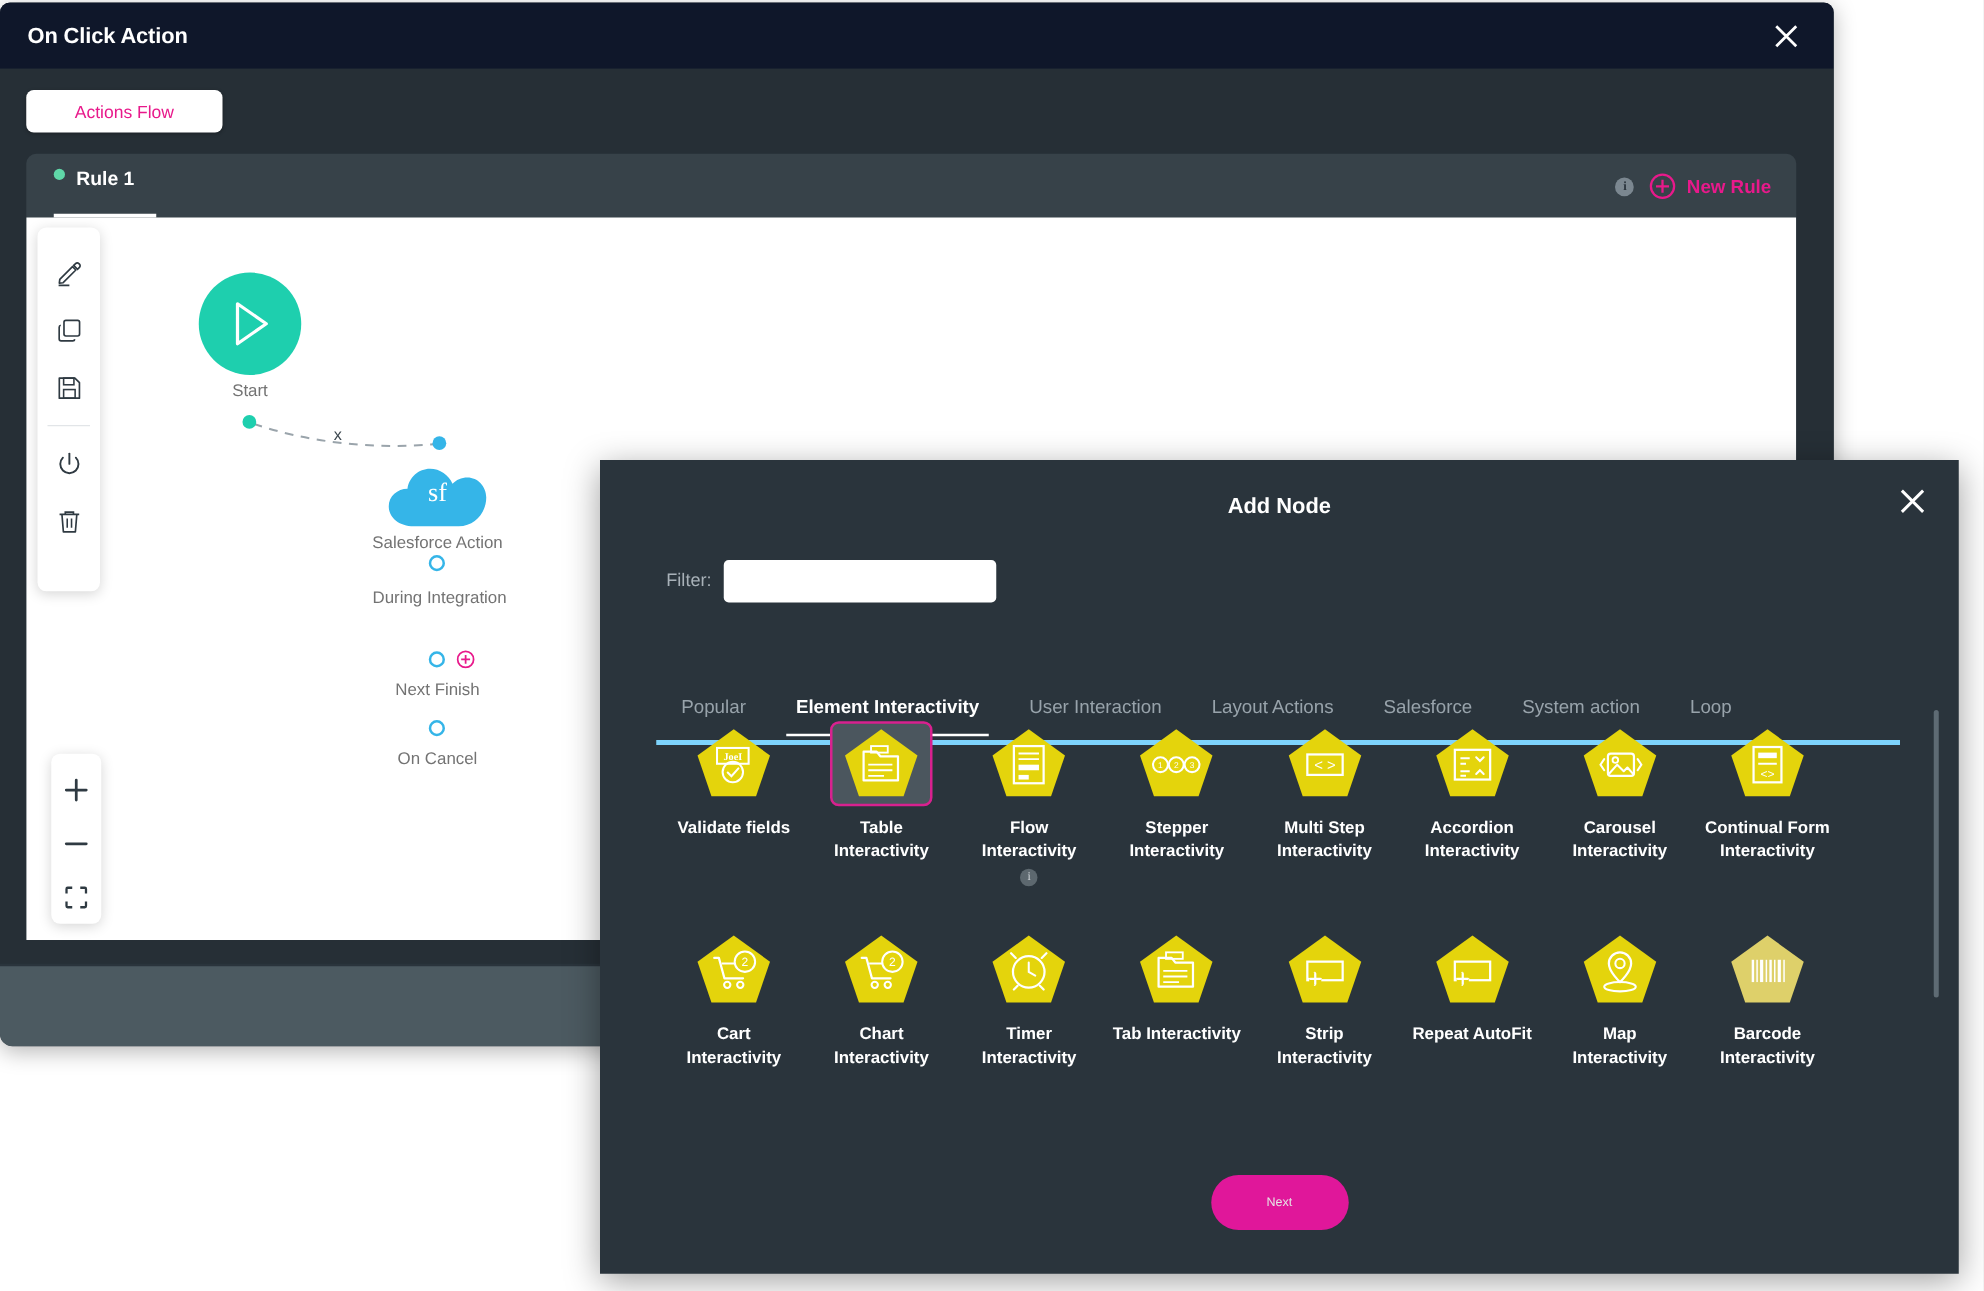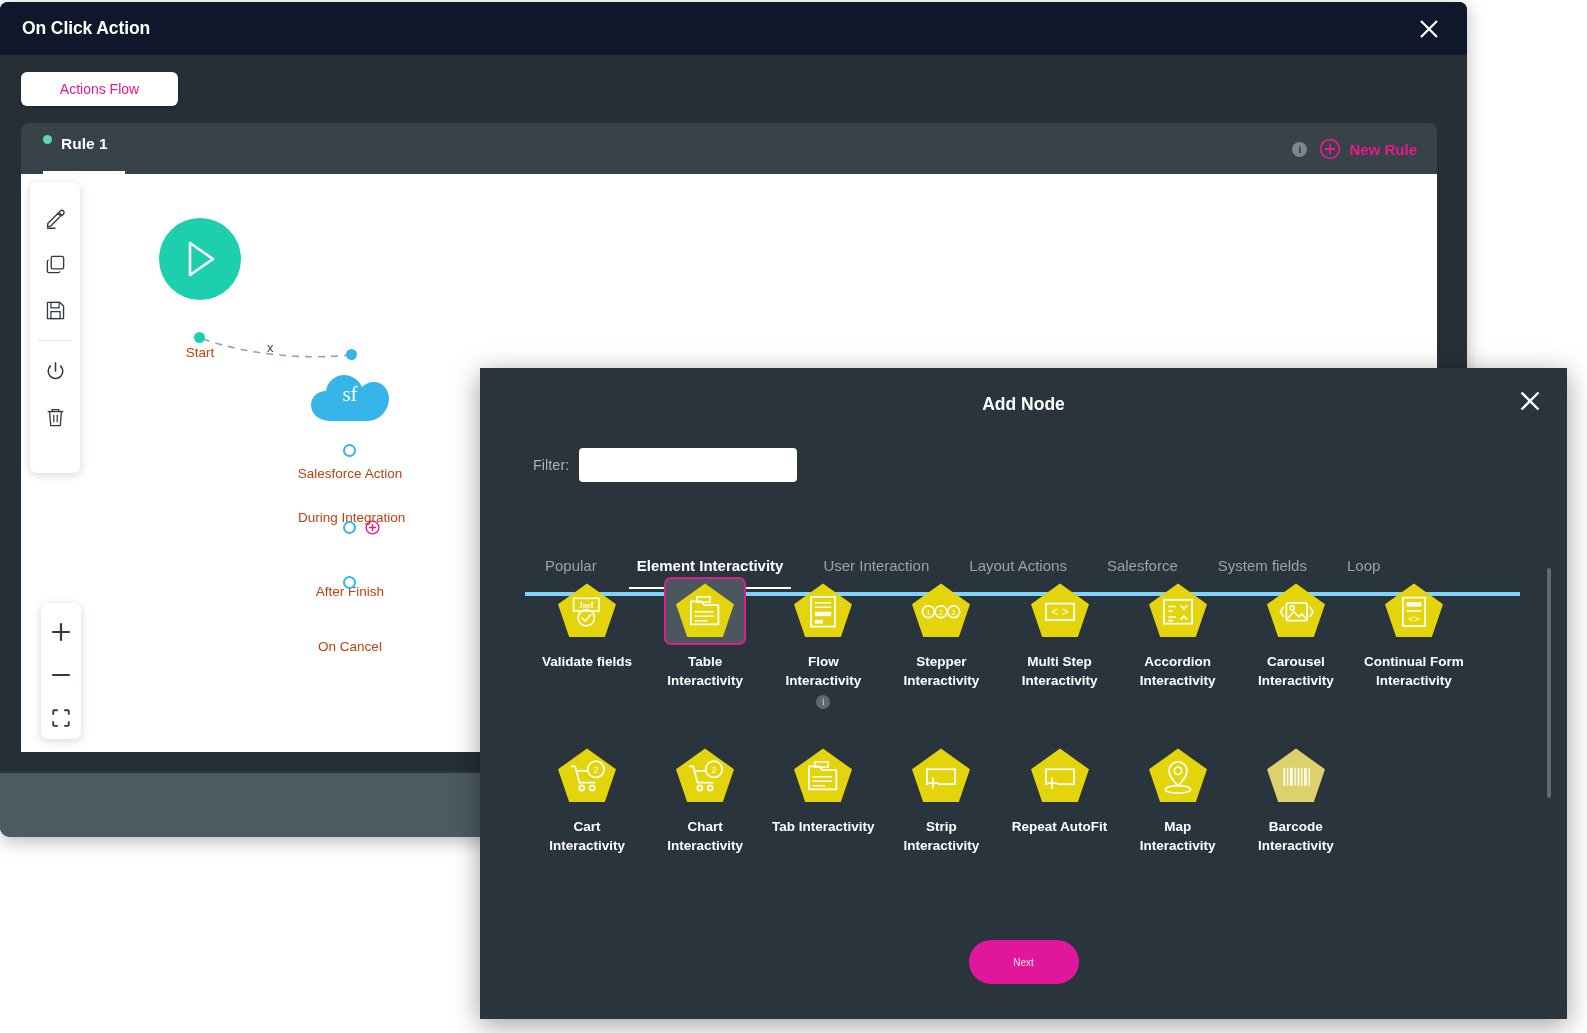--- a/index.html
+++ b/index.html
@@ -149,22 +149,22 @@
 
   
   .node-start {
     position: absolute; left: 138px; top: 44px;
     width: 82px; height: 82px; border-radius: 50%;
     background: #1ecfae;
     display: flex; align-items: center; justify-content: center;
   }
   .node-label {
     position: absolute;
-    color: #c2410c; font-size: 13.5px;
-    text-align: center; white-space: nowrap; margin-top: 40px;
+    color: #737373; font-size: 13.5px;
+    text-align: center; white-space: nowrap;
   }
   .label-start { left: 138px; top: 131px; width: 82px; }
 
   .port-dot {
     position: absolute; width: 11px; height: 11px; border-radius: 50%;
   }
   .port-green { background: #1ecfae; left: 173px; top: 158px; }
   .port-blue-filled { background: #35b5e8; left: 325px; top: 175px; }
 
   .edge-svg { position: absolute; left: 0; top: 0; width: 100%; height: 100%; pointer-events: none; }
@@ -440,21 +440,21 @@
           <div class="port-ring" style="left:322px; top:270px;"></div>
           <div class="node-label label-during">During Integration</div>
 
           <div class="port-ring" style="left:322px; top:347px;"></div>
           <div class="plus-mag" style="left:344px; top:346px;">
             <svg width="15" height="15" viewBox="0 0 16 16">
               <circle cx="8" cy="8" r="6.8" fill="none" stroke="#e8198b" stroke-width="1.5"></circle>
               <path d="M8 4.2 V11.8 M4.2 8 H11.8" stroke="#e8198b" stroke-width="1.5"></path>
             </svg>
           </div>
-          <div class="node-label label-after">After Finish</div>
+          <div class="node-label label-after">Next Finish</div>
 
           <div class="port-ring" style="left:322px; top:402px;"></div>
           <div class="node-label label-cancel">On Cancel</div>
 
         </div>
       </div>
     </div>
 
     <div class="app-footer"></div>
   </div>
@@ -472,21 +472,21 @@
       <div class="filter-label">Filter:</div>
       <input class="filter-input" type="text" placeholder="" style="">
     </div>
 
     <div class="modal-tabs" id="modal-tabs">
         <div class="modal-tab"><span>Popular</span></div>
         <div class="modal-tab active"><span>Element Interactivity</span></div>
         <div class="modal-tab"><span>User Interaction</span></div>
         <div class="modal-tab"><span>Layout Actions</span></div>
         <div class="modal-tab"><span>Salesforce</span></div>
-        <div class="modal-tab"><span>System fields</span></div>
+        <div class="modal-tab"><span>System action</span></div>
         <div class="modal-tab"><span>Loop</span></div>
       </div>
 
     <div class="node-grid" id="node-grid">
         <div class="node-card">
           <div class="node-icon-wrap">
             <svg width="62" height="58" viewBox="0 0 82 78">
               <polygon points="41,2 80,30 65,74 17,74 2,30" fill="#e4d40c"></polygon>
               <rect x="23" y="22" width="34" height="17" fill="none" stroke="#fff" stroke-width="2.2"></rect>
               <text x="40" y="35" font-size="11" fill="#fff" text-anchor="middle" font-family="Liberation Serif, serif" font-weight="bold">JoeI</text>
@@ -603,20 +603,32 @@
               <polygon points="41,2 80,30 65,74 17,74 2,30" fill="#e4d40c"></polygon>
               <path d="M20 26 h5 l6 22 h20" fill="none" stroke="#fff" stroke-width="2.4" stroke-linecap="round" stroke-linejoin="round"></path>
               <path d="M28 32 h22" fill="none" stroke="#fff" stroke-width="2.4"></path>
               <circle cx="34" cy="55" r="3.4" fill="none" stroke="#fff" stroke-width="2.2"></circle>
               <circle cx="48" cy="55" r="3.4" fill="none" stroke="#fff" stroke-width="2.2"></circle>
               <circle cx="53" cy="30" r="11" fill="#e4d40c" stroke="#fff" stroke-width="2.2"></circle>
               <text x="53" y="35" font-size="13" fill="#fff" text-anchor="middle" font-family="Liberation Sans, sans-serif">2</text>
             </svg>
           </div>
           <div class="node-card-label">Chart Interactivity</div>
+        </div>
+        <div class="node-card">
+          <div class="node-icon-wrap">
+            <svg width="62" height="58" viewBox="0 0 82 78">
+              <polygon points="41,2 80,30 65,74 17,74 2,30" fill="#e4d40c"></polygon>
+              <circle cx="41" cy="41" r="17" fill="none" stroke="#fff" stroke-width="2.4"></circle>
+              <path d="M41 31 V41 L48 45" fill="none" stroke="#fff" stroke-width="2.2" stroke-linecap="round"></path>
+              <path d="M27 26 l-5 -5 M55 26 l5 -5" stroke="#fff" stroke-width="2.4" stroke-linecap="round"></path>
+              <path d="M29 56 l-4 4 M53 56 l4 4" stroke="#fff" stroke-width="2.4" stroke-linecap="round"></path>
+            </svg>
+          </div>
+          <div class="node-card-label">Timer Interactivity</div>
         </div>
         <div class="node-card">
           <div class="node-icon-wrap">
             <svg width="62" height="58" viewBox="0 0 82 78">
               <polygon points="41,2 80,30 65,74 17,74 2,30" fill="#e4d40c"></polygon>
               <path d="M22 26 h14 l4 5 h19 v26 H22 Z" fill="none" stroke="#fff" stroke-width="2.4" stroke-linejoin="round"></path>
               <rect x="30" y="20" width="18" height="7" fill="none" stroke="#fff" stroke-width="2"></rect>
               <path d="M27 40 H53 M27 46 H53 M27 52 H44" stroke="#fff" stroke-width="2"></path>
             </svg>
           </div>

